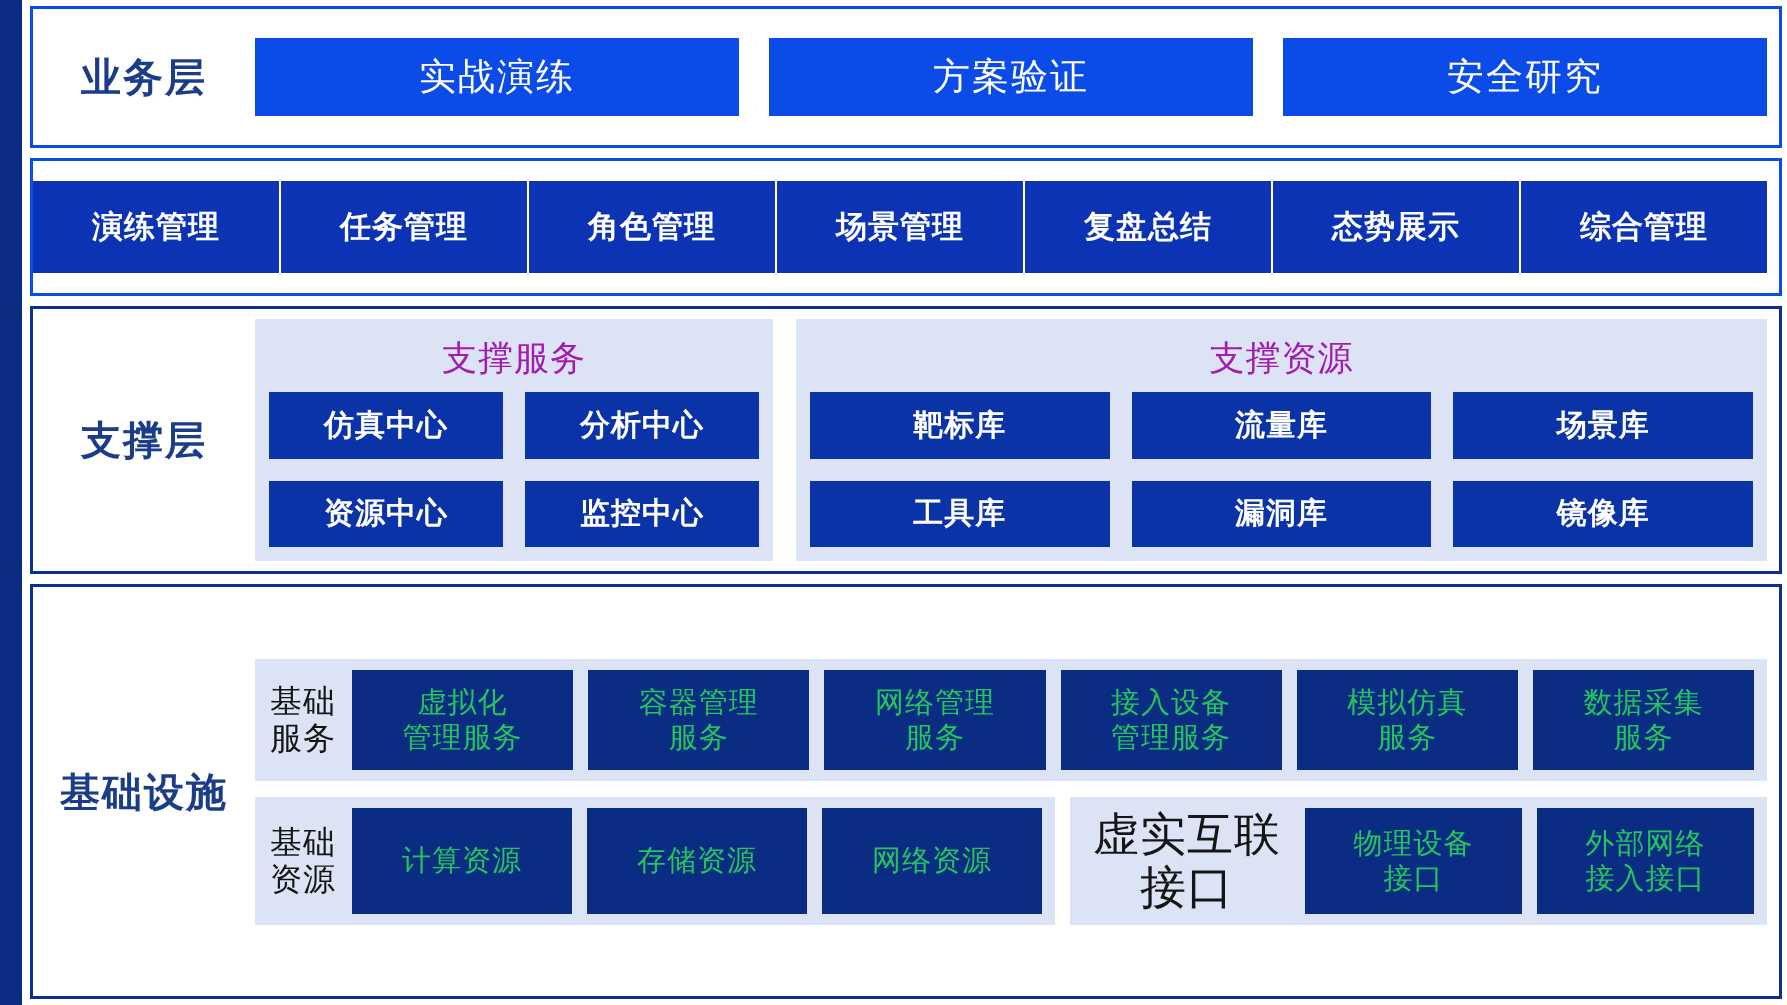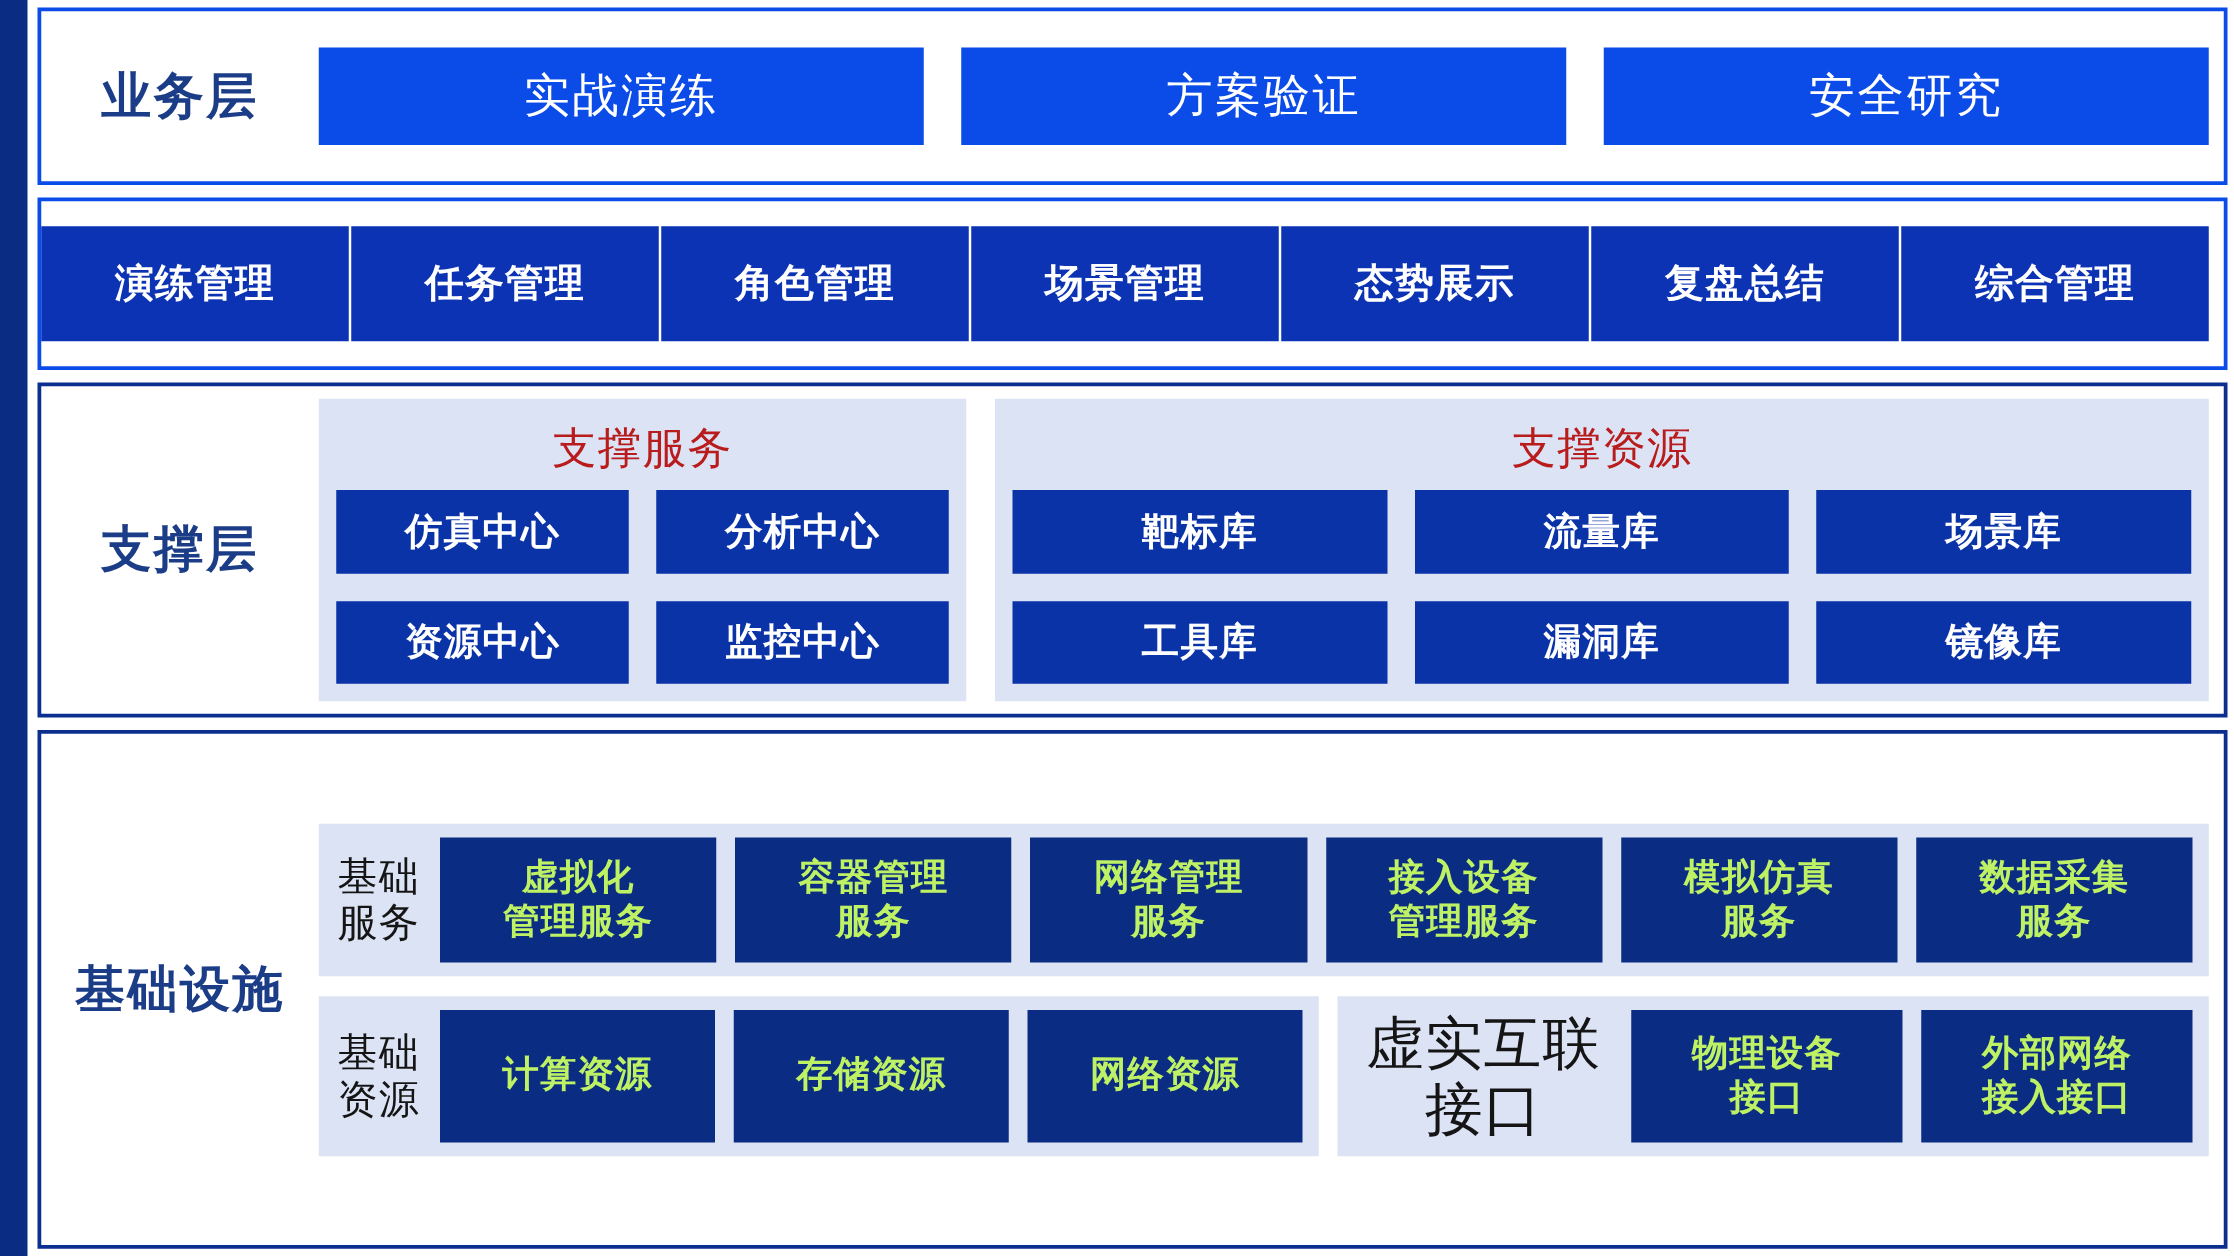--- a/index.html
+++ b/index.html
@@ -120,21 +120,21 @@
     display: flex;
     flex-direction: column;
     height: 242px;
   }
   #support-group-services { flex: 0 0 518px; }
   #support-group-resources { flex: 1 1 auto; }
 
   .group-title {
     text-align: center;
     font-size: 35px;
-    color: #b91c1c;
+    color: #a21caf;
     font-weight: 500;
     padding: 6px 0 10px 0;
     letter-spacing: 1px;
   }
   .group-grid {
     flex: 1 1 auto;
     display: grid;
     gap: 22px;
   }
   #services-grid  { grid-template-columns: repeat(2, 1fr); }
@@ -195,23 +195,23 @@
   .infra-chips {
     flex: 1 1 auto;
     display: flex;
     flex-direction: row;
     gap: 15px;
   }
   .infra-chip {
     flex: 1 1 0;
     min-height: 100px;
     background: #0A2C82;
-    color: #bef264;
+    color: #22c55e;
     font-size: 29px;
-    font-weight: bold;
+    font-weight: normal;
     display: flex;
     align-items: center;
     justify-content: center;
     text-align: center;
     line-height: 1.2;
     white-space: pre-line;
     letter-spacing: 1px;
   }
   #infra-panel-resources .infra-chip { min-height: 106px; }
   #infra-panel-interconnect .infra-chip { min-height: 106px; }
@@ -231,22 +231,22 @@
       <div class="biz-chip">安全研究</div>
     </div>
   </div>
 
   <div class="layer bright" id="layer-function">
     <div class="layer-body" id="function-items">
       <div class="fn-chip">演练管理</div>
       <div class="fn-chip">任务管理</div>
       <div class="fn-chip">角色管理</div>
       <div class="fn-chip">场景管理</div>
+      <div class="fn-chip">复盘总结</div>
       <div class="fn-chip">态势展示</div>
-      <div class="fn-chip">复盘总结</div>
       <div class="fn-chip">综合管理</div>
     </div>
   </div>
 
   <div class="layer deep" id="layer-support">
     <div class="layer-label">支撑层</div>
     <div class="layer-body" id="support-body">
 
       <div class="support-group" id="support-group-services">
         <div class="group-title">支撑服务</div>

